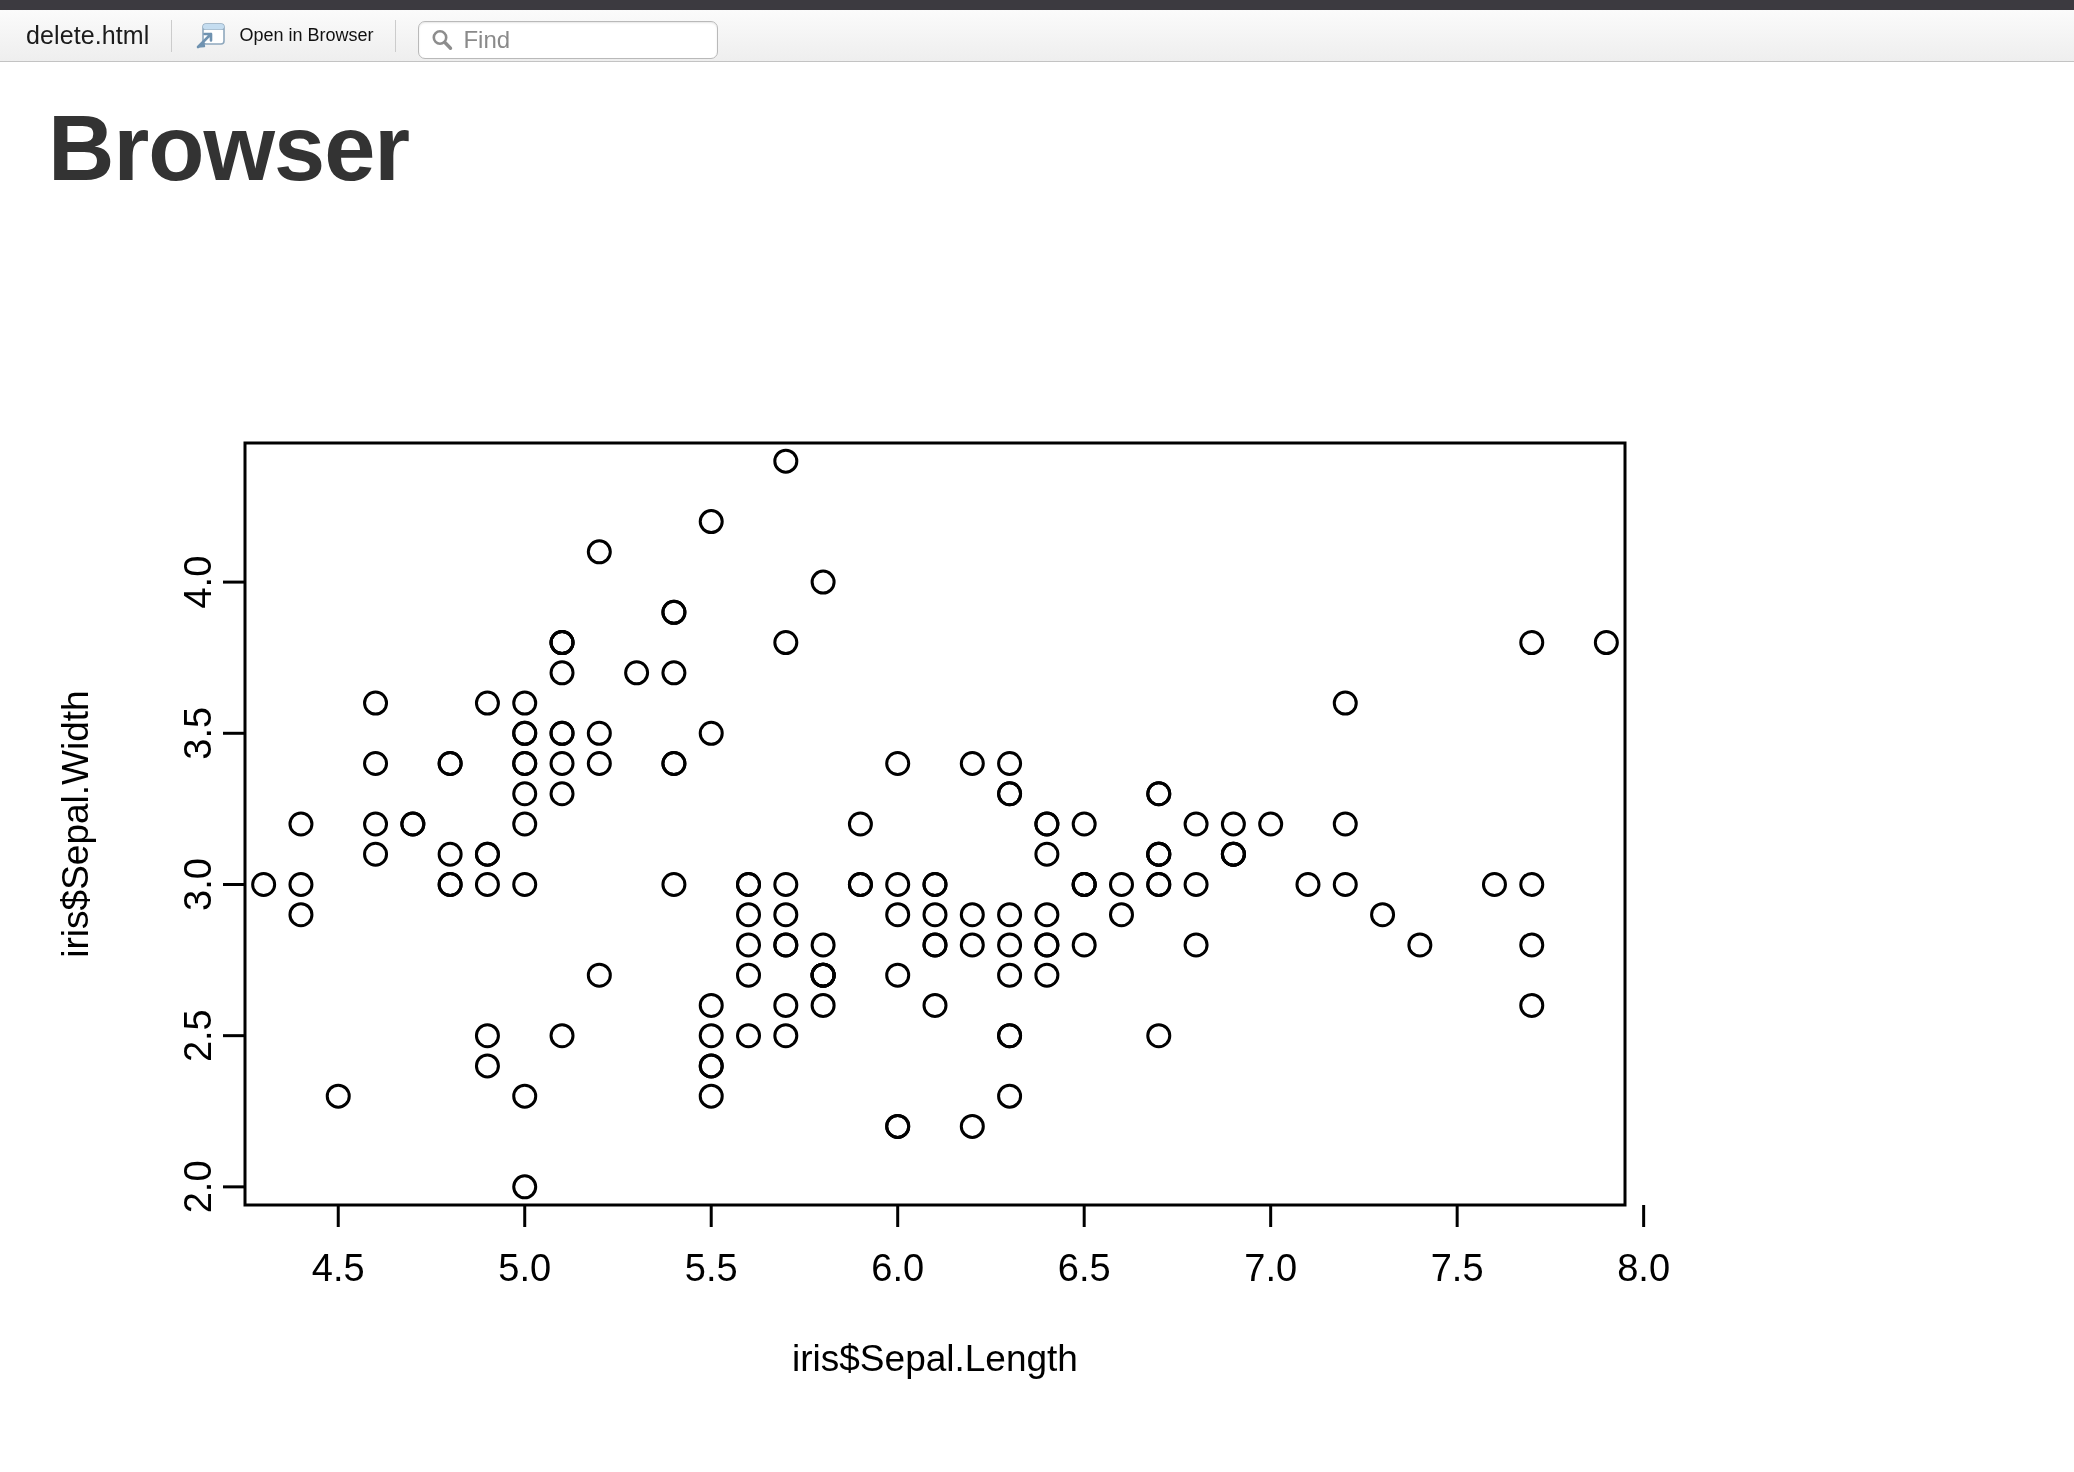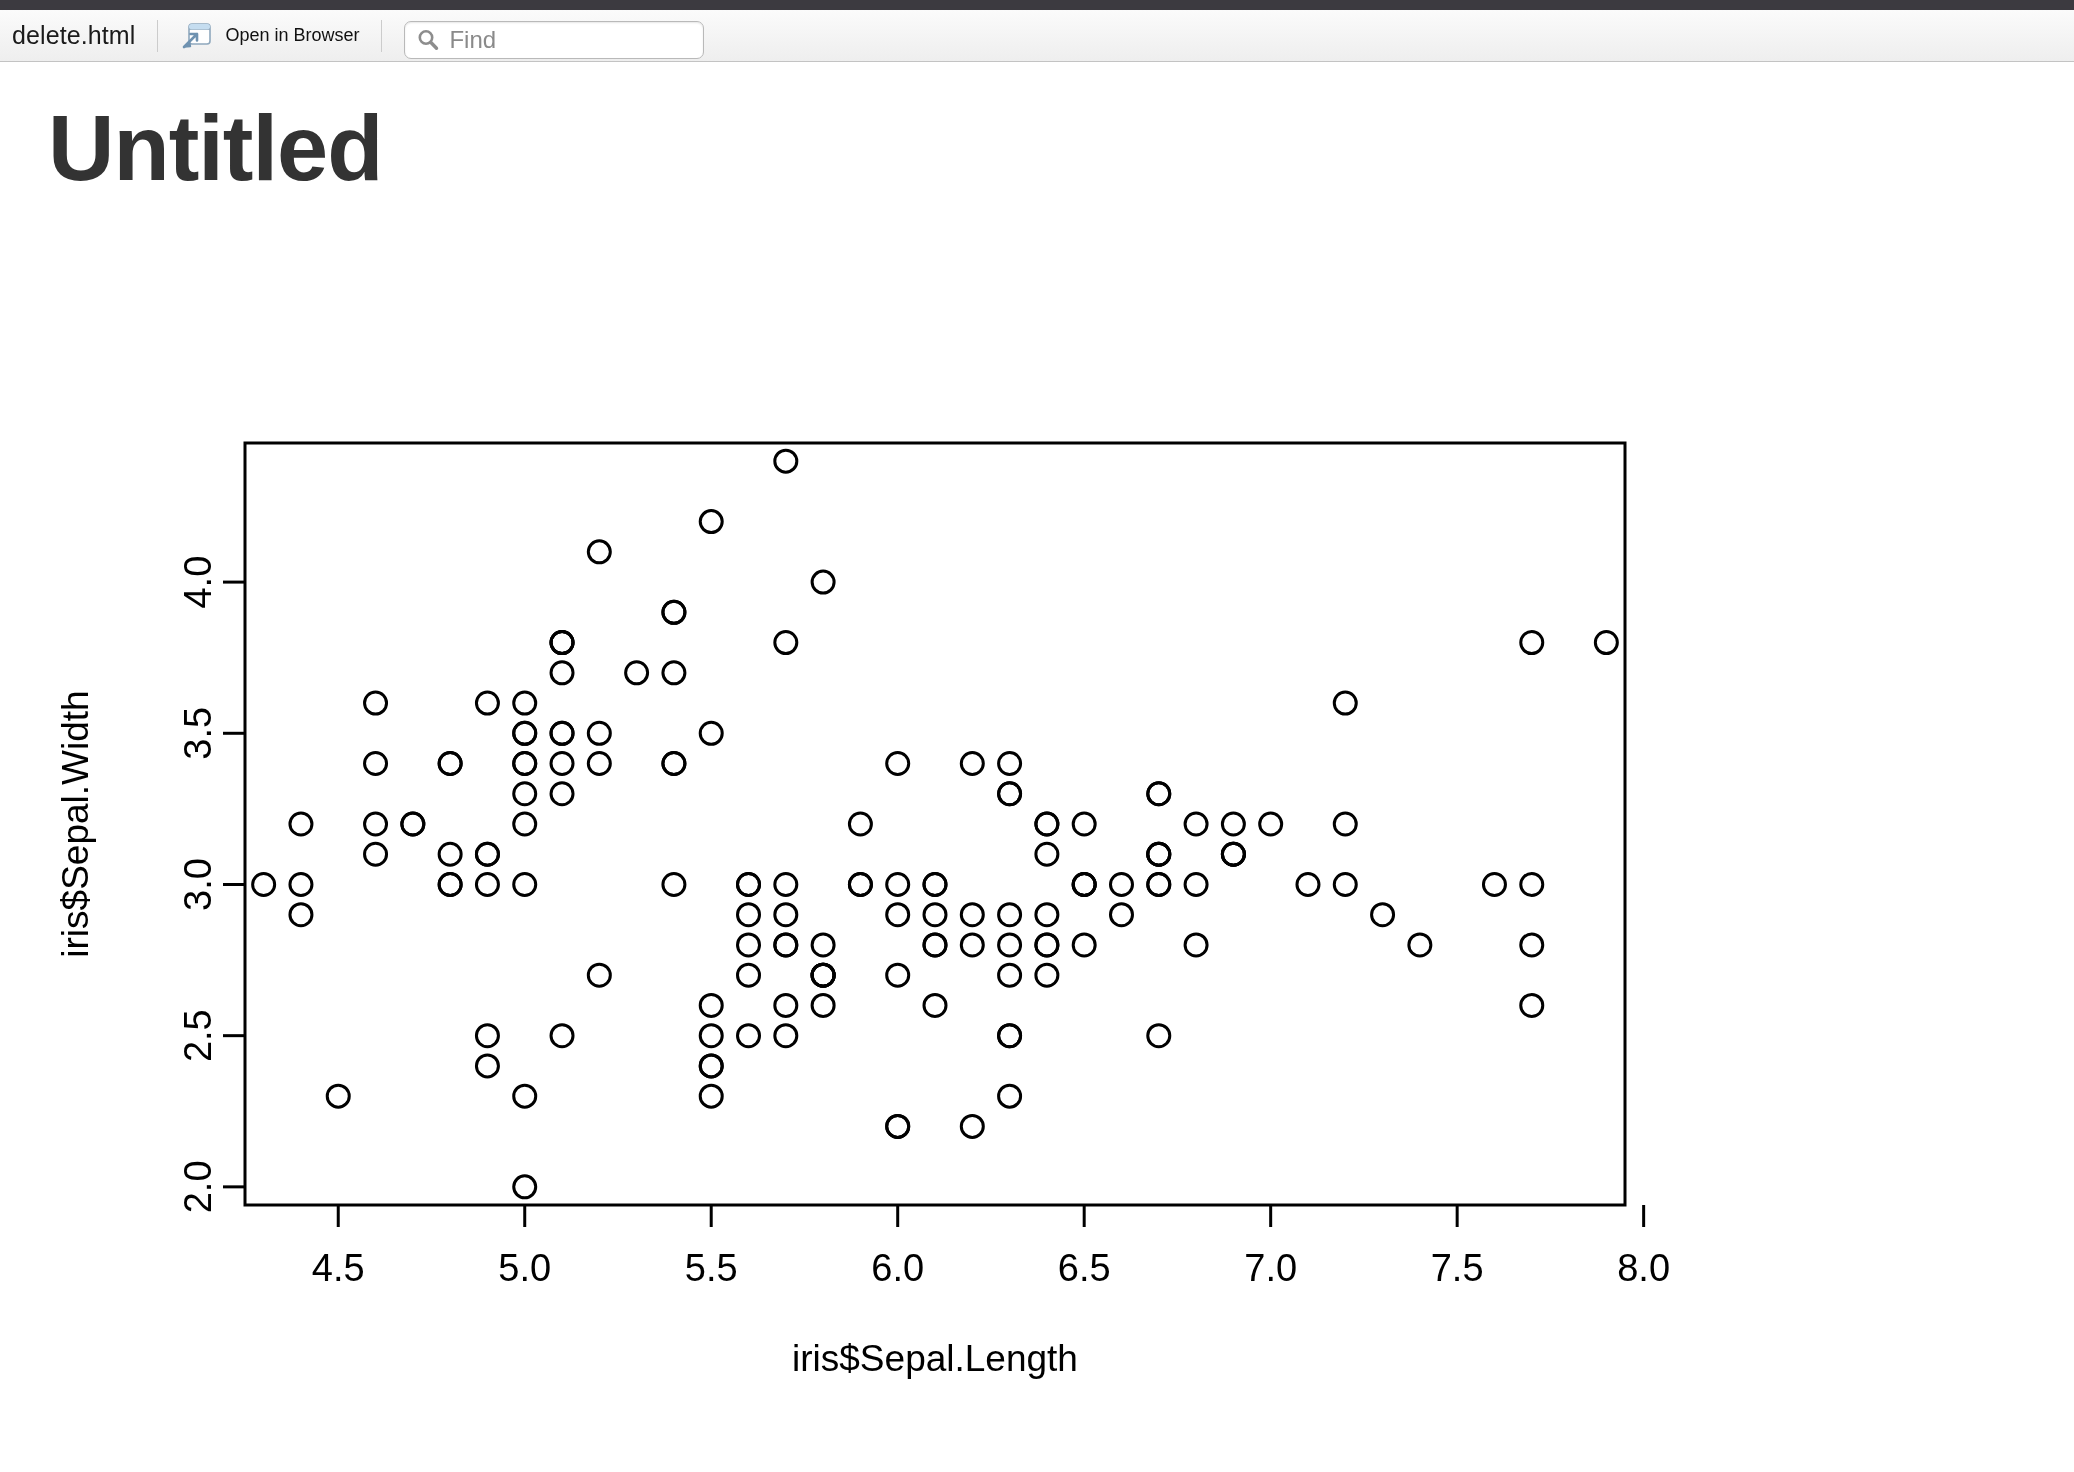--- a/index.html
+++ b/index.html
@@ -28,21 +28,21 @@
   .toolbar {
     position: absolute;
     top: 10px; left: 0;
     width: 2074px;
     height: 52px;
     background: linear-gradient(to bottom, #fbfbfb 0%, #eeeeee 100%);
     border-bottom: 1px solid #c3c3c3;
     display: flex;
     align-items: center;
     box-sizing: border-box;
-    padding-left: 12px;
+    padding-left: 26px;
   }
   .tb-filename {
     font-size: 25px;
     color: #1b1b1b;
     letter-spacing: 0.1px;
     white-space: nowrap;
   }
   .tb-sep {
     width: 1px;
     height: 32px;
@@ -171,21 +171,21 @@
         <path d="M15.7 15.3 L21.5 21.3" stroke="#8d8d8d" stroke-width="3.4" stroke-linecap="round"></path>
       </svg>
     </span>
     <input class="find-input" type="text" value="" placeholder="Find" style="">
   </div>
 
 </div>
 
 <div class="content">
 
-  <div class="doc-title">Untitled</div>
+  <div class="doc-title">Browser</div>
 
   <div class="plot-wrap">
     <svg id="plot" class="plot-svg" width="2074" height="1210" viewBox="0 0 2074 1210" xmlns="http://www.w3.org/2000/svg">
       <g id="plot-points">
           <circle cx="562.03" cy="470.29" r="11" fill="none" stroke="#000000" stroke-width="3"></circle>
           <circle cx="487.43" cy="621.48" r="11" fill="none" stroke="#000000" stroke-width="3"></circle>
           <circle cx="412.84" cy="561.00" r="11" fill="none" stroke="#000000" stroke-width="3"></circle>
           <circle cx="375.54" cy="591.24" r="11" fill="none" stroke="#000000" stroke-width="3"></circle>
           <circle cx="524.73" cy="440.05" r="11" fill="none" stroke="#000000" stroke-width="3"></circle>
           <circle cx="673.92" cy="349.33" r="11" fill="none" stroke="#000000" stroke-width="3"></circle>

